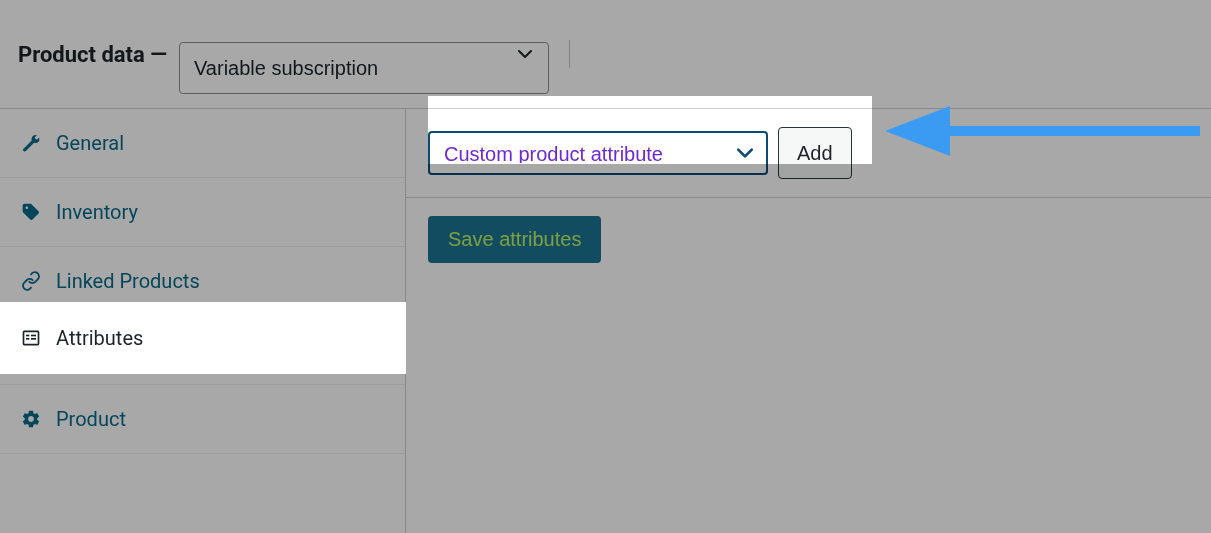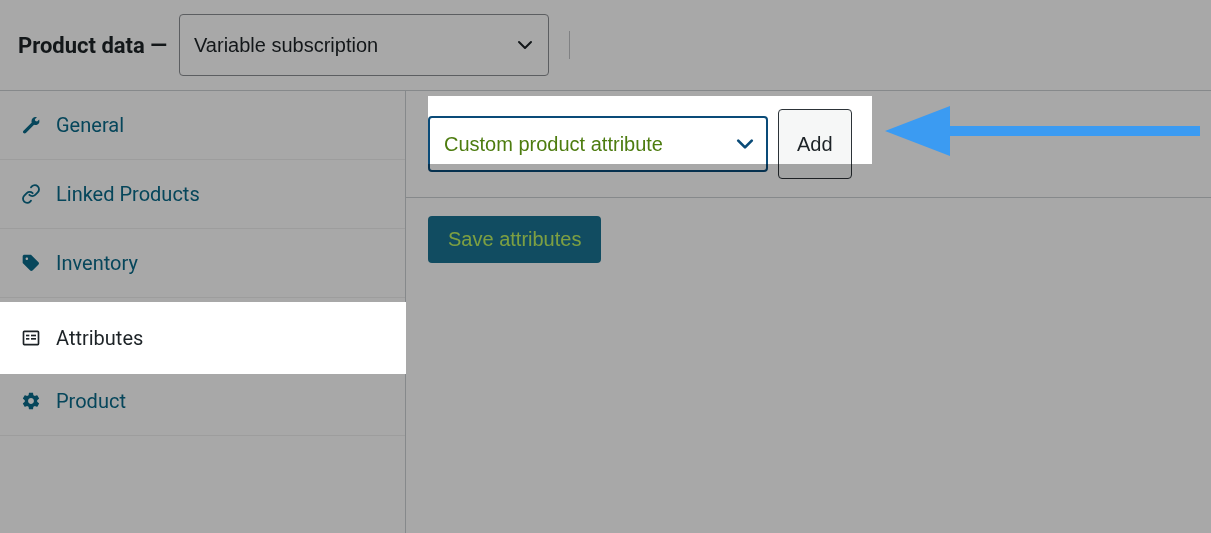--- a/index.html
+++ b/index.html
@@ -21,23 +21,24 @@
   }
   .product-type-select {
     appearance: none;
     -webkit-appearance: none;
     font-size: 20px;
     color: #1d2327;
     background: transparent;
     border: 1px solid #8c8f94;
     border-radius: 4px;
     padding: 8px 46px 8px 14px;
-    height: 62px;
+    height: 52px;
     min-width: 370px;
     outline: none;
+    margin-top: 28px;
   }
   .select-wrap { position: relative; display: inline-block; }
   .select-wrap .chev {
     position: absolute;
     right: 16px;
     top: 50%;
     transform: translateY(-50%);
     pointer-events: none;
     color: #1d2327;
   }
@@ -83,43 +84,43 @@
     padding: 18px 22px;
     border-bottom: 1px solid #ccd0d4;
   }
   .attr-select-wrap { position: relative; }
   .attr-select {
     appearance: none;
     -webkit-appearance: none;
     background: #fff;
     border: 2px solid #0a4b78;
     border-radius: 4px;
-    color: #4d7c0f;
+    color: #6d28d9;
     font-size: 20px;
     padding: 10px 46px 10px 14px;
-    height: 56px;
+    height: 44px;
     min-width: 340px;
     outline: none;
   }
   .attr-select-wrap .chev {
     position: absolute;
     right: 14px;
     top: 50%;
     transform: translateY(-50%);
     pointer-events: none;
     color: #0a4b78;
   }
   .add-btn {
     background: #f6f7f7;
     border: 1px solid #2c3338;
     border-radius: 4px;
     color: #1d2327;
     font-size: 20px;
     padding: 10px 18px;
-    height: 70px;
+    height: 52px;
     cursor: pointer;
   }
   .save-row { padding: 18px 22px; }
   .save-btn {
     background: #1a7494;
     border: none;
     border-radius: 4px;
     color: #bef264;
     font-size: 20px;
     padding: 12px 20px;
@@ -188,34 +189,34 @@
     <div class="tab">
       <span class="tab-icon">
         <svg width="20" height="20" viewBox="0 0 24 24" fill="currentColor">
             <path d="M22 6.9c0-.5-.1-1-.2-1.5l-2.5 2.5-2.1-.6-.6-2.1 2.5-2.5C18.6 2.6 18 2.5 17.5 2.5 14.8 2.5 12.6 4.7 12.6 7.4c0 .6.1 1.1.3 1.6L3 18.9c-.8.8-.8 2 0 2.8.8.8 2 .8 2.8 0l9.9-9.9c.5.2 1 .3 1.6.3C20.3 12.1 22.5 9.9 22 6.9z"></path>
           </svg>
       </span>
       <span>General</span>
     </div>
     <div class="tab">
       <span class="tab-icon">
+        <svg width="20" height="20" viewBox="0 0 24 24" fill="currentColor">
+            <path d="M21 11l-9-9H4c-1.1 0-2 .9-2 2v8l9 9c.8.8 2 .8 2.8 0l7.2-7.2C21.8 13 21.8 11.8 21 11zM7 8.5C6.2 8.5 5.5 7.8 5.5 7S6.2 5.5 7 5.5 8.5 6.2 8.5 7 7.8 8.5 7 8.5z"></path>
+          </svg>
+      </span>
+      <span>Inventory</span>
+    </div>
+    <div class="tab">
+      <span class="tab-icon">
         <svg width="20" height="20" viewBox="0 0 24 24" fill="none" stroke="currentColor" stroke-width="2.2" stroke-linecap="round" stroke-linejoin="round">
             <path d="M10 13a5 5 0 0 0 7.07 0l3-3a5 5 0 1 0-7.07-7.07l-1 1"></path>
             <path d="M14 11a5 5 0 0 0-7.07 0l-3 3a5 5 0 1 0 7.07 7.07l1-1"></path>
           </svg>
       </span>
       <span>Linked Products</span>
-    </div>
-    <div class="tab">
-      <span class="tab-icon">
-        <svg width="20" height="20" viewBox="0 0 24 24" fill="currentColor">
-            <path d="M21 11l-9-9H4c-1.1 0-2 .9-2 2v8l9 9c.8.8 2 .8 2.8 0l7.2-7.2C21.8 13 21.8 11.8 21 11zM7 8.5C6.2 8.5 5.5 7.8 5.5 7S6.2 5.5 7 5.5 8.5 6.2 8.5 7 7.8 8.5 7 8.5z"></path>
-          </svg>
-      </span>
-      <span>Inventory</span>
     </div>
     <div class="tab active">
       <span class="tab-icon">
         <svg width="20" height="20" viewBox="0 0 24 24" fill="currentColor">
             <rect x="3" y="4" width="18" height="16" rx="1" fill="none" stroke="currentColor" stroke-width="2"></rect>
             <rect x="6" y="8" width="4" height="2"></rect>
             <rect x="12" y="8" width="6" height="2"></rect>
             <rect x="6" y="12" width="4" height="2"></rect>
             <rect x="12" y="12" width="6" height="2"></rect>
           </svg>

